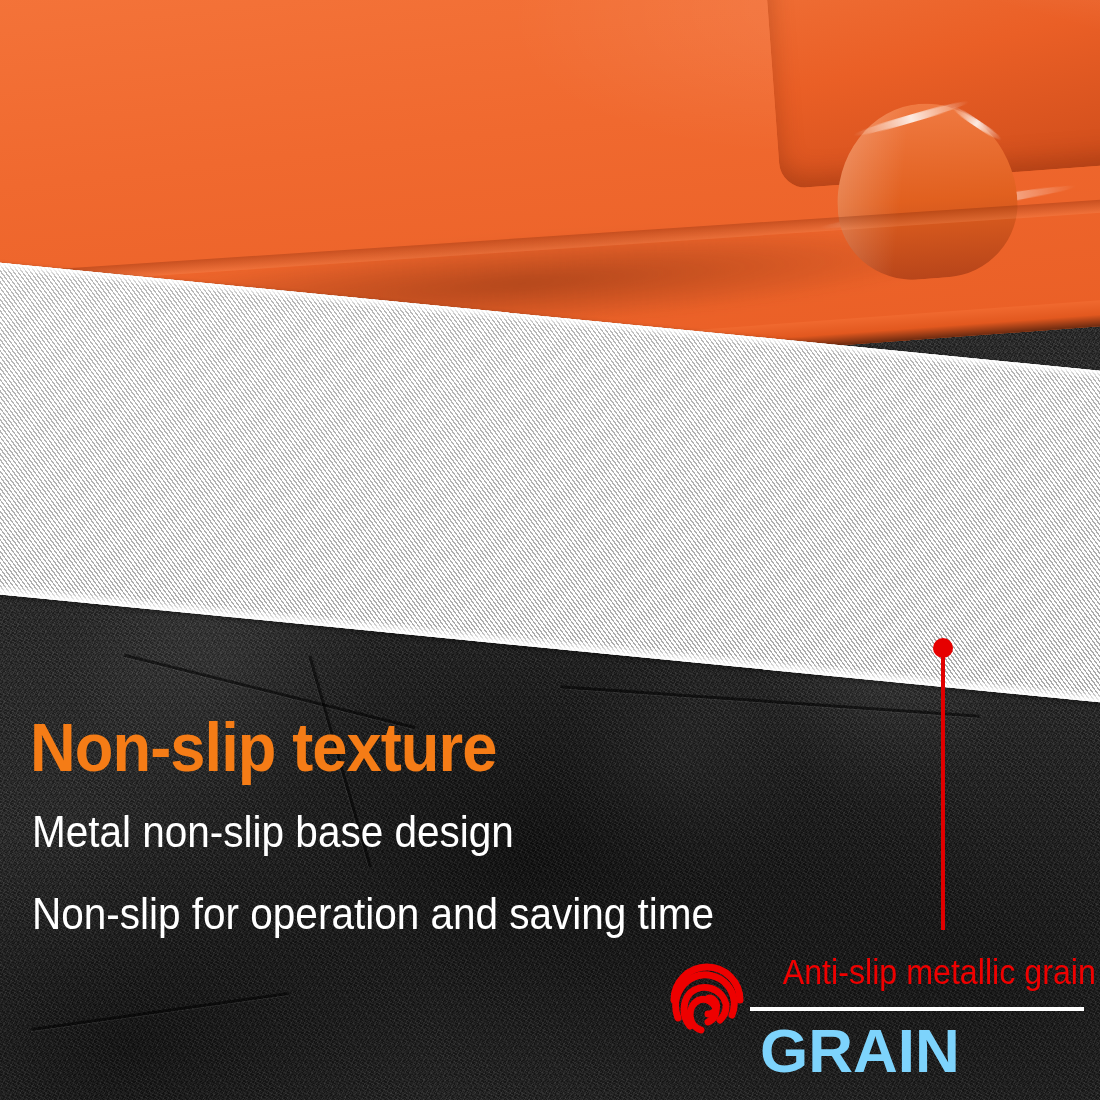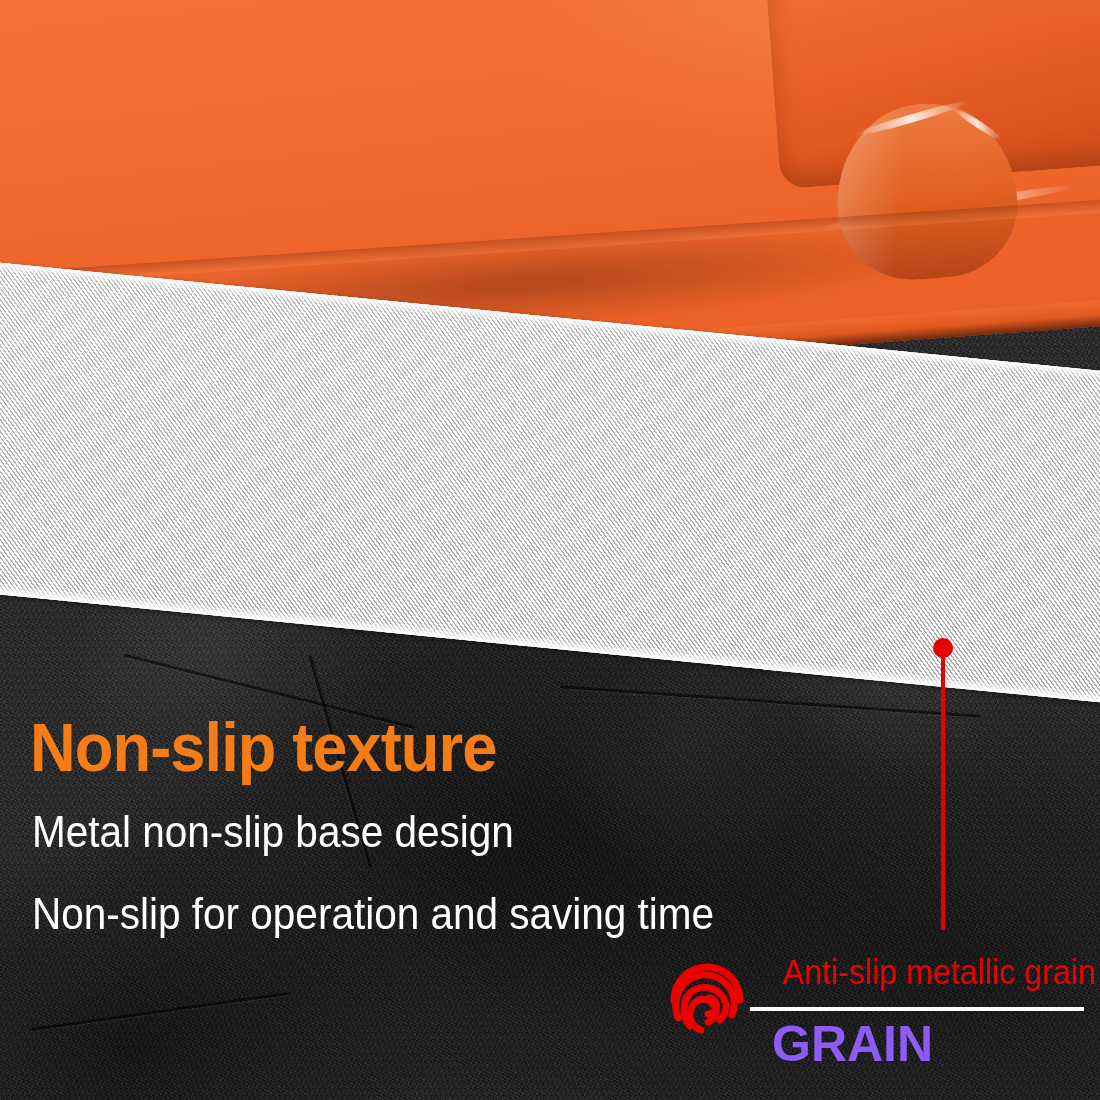--- a/index.html
+++ b/index.html
@@ -203,24 +203,24 @@
   .badge-rule {
     position: absolute;
     left: 90px;
     top: 55px;
     width: 334px;
     height: 4px;
     background: #ffffff;
   }
   .badge-word {
     position: absolute;
-    left: 112px;
+    left: 100px;
     top: 63px;
-    color: #8b5cf6;
-    font-size: 50px;
+    color: #7dd3fc;
+    font-size: 62px;
     font-weight: bold;
     letter-spacing: 0px;
     white-space: nowrap;
   }
 </style>
 </head>
 <body>
 
 <div id="stage">
 

